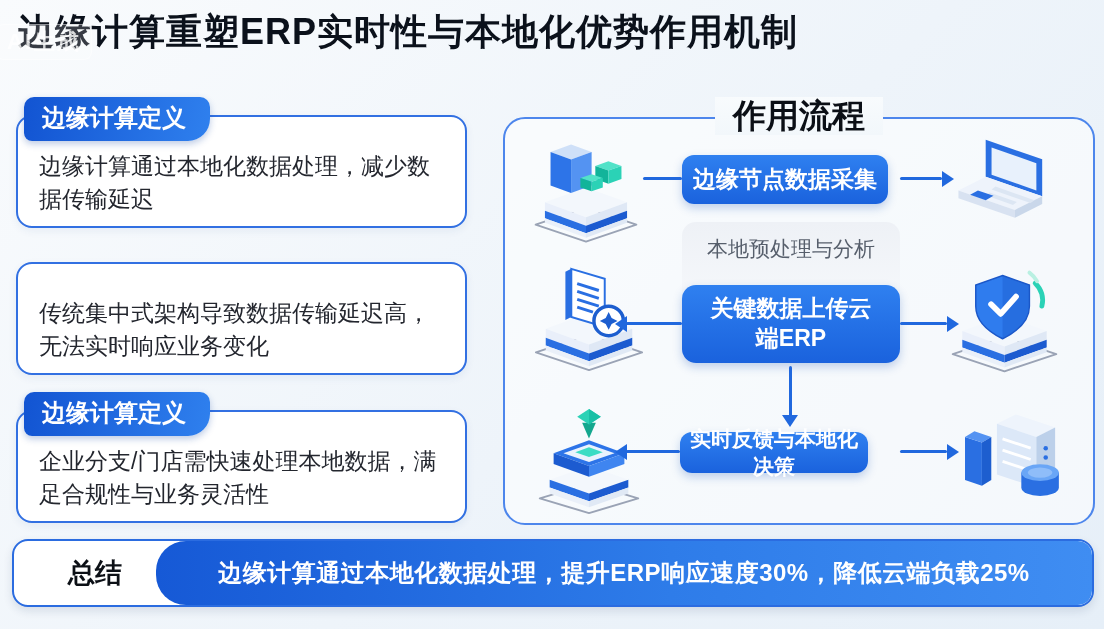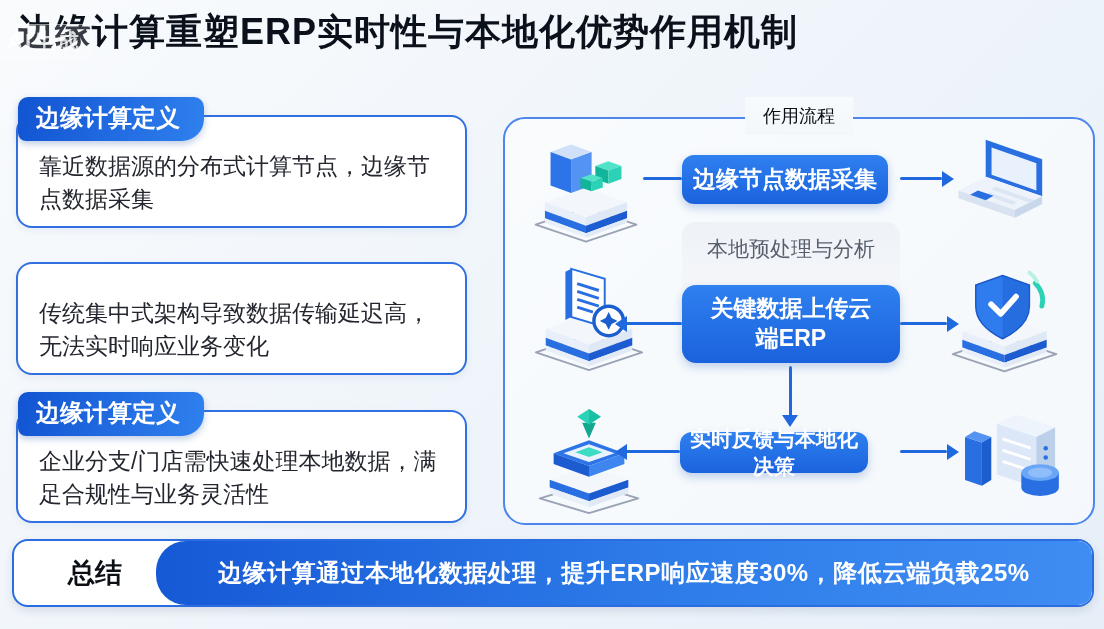--- a/index.html
+++ b/index.html
@@ -22,21 +22,21 @@
   
   .title{
     position:absolute; left:18px; top:8px; font-size:36px; font-weight:800;
     letter-spacing:1px; color:#0b111b; white-space:nowrap; z-index:2;
   }
 
   
   .card{ position:absolute; left:16px; width:451px; height:133px; }
   .card-1{ top:97px; } .card-2{ top:244px; } .card-3{ top:392px; }
   .card-badge{
-    position:absolute; left:2px; top:0; z-index:2; display:inline-block;
+    position:absolute; left:8px; top:0; z-index:2; display:inline-block;
     background:linear-gradient(100deg,#1254d2 0%,#2f80ee 100%);
     color:#fff; font-size:24px; font-weight:700; line-height:1;
     padding:9px 24px 11px 18px; border-radius:10px 10px 22px 8px;
     box-shadow:0 3px 7px rgba(18,70,160,.28);
   }
   .card-body{
     position:absolute; left:0; right:0; top:18px; height:113px;
     background:#ffffff; border:2px solid #3270e2; border-radius:16px;
     padding:33px 18px 0 21px; font-size:23px; line-height:1.42;
     font-weight:500; color:#23262e;
@@ -44,21 +44,21 @@
   }
 
   
   .panel{
     position:absolute; left:503px; top:117px; width:592px; height:408px;
     border:2px solid #4d86ec; border-radius:22px;
     background:rgba(255,255,255,.55);
   }
   .panel-title{
     position:absolute; left:50%; top:-22px; transform:translateX(-50%);
-    font-size:18px; font-weight:400; color:#0b0f16; white-space:nowrap;
+    font-size:33px; font-weight:700; color:#0b0f16; white-space:nowrap;
     background:linear-gradient(#f8fbfd,#f2f7fb); padding:0 18px; line-height:38px;
   }
 
   .flow-box{
     position:absolute; display:flex; align-items:center; justify-content:center;
     text-align:center; color:#fff; font-weight:700;
     background:linear-gradient(180deg,#2f80f0 0%,#1a62dd 100%);
     border-radius:12px; box-shadow:0 4px 10px rgba(20,80,180,.25);
   }
   .step-1{ left:177px; top:36px;  width:206px; height:49px; font-size:23px; }
@@ -110,21 +110,21 @@
 </head>
 <body>
 
 <div class="stage">
 
   <div class="watermark">AI生成</div>
   <h1 class="title">边缘计算重塑ERP实时性与本地化优势作用机制</h1>
 
   <div class="card card-1">
     <div class="card-badge">边缘计算定义</div>
-    <div class="card-body">靠近数据源的分布式计算节点，边缘节点数据采集</div>
+    <div class="card-body">边缘计算通过本地化数据处理，减少数据传输延迟</div>
   </div>
   <div class="card card-2">
     <div class="card-body">传统集中式架构导致数据传输延迟高，无法实时响应业务变化</div>
   </div>
   <div class="card card-3">
     <div class="card-badge">边缘计算定义</div>
     <div class="card-body">企业分支/门店需快速处理本地数据，满足合规性与业务灵活性</div>
   </div>
 
   <div class="panel">

